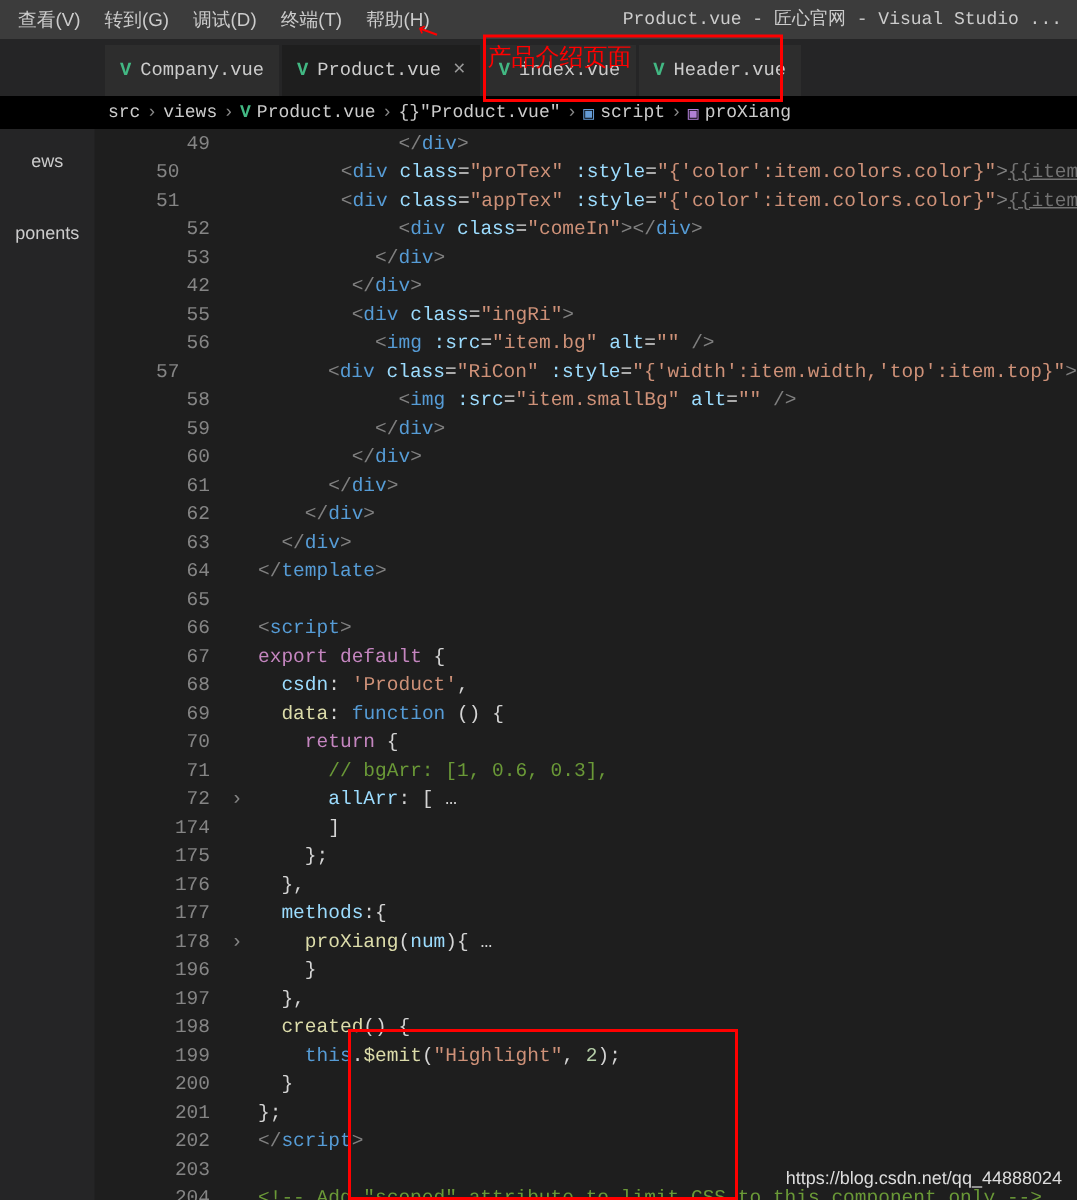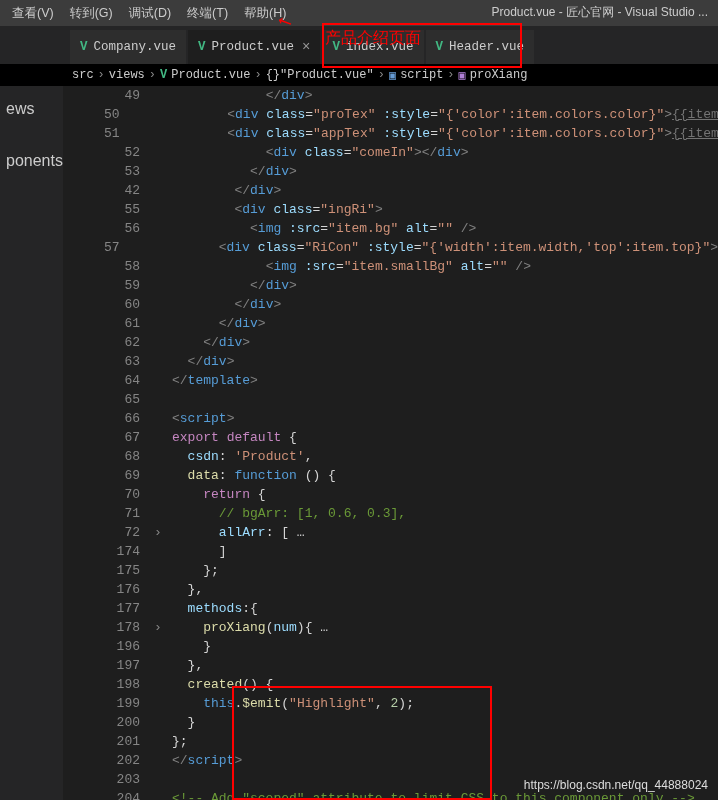--- a/index.html
+++ b/index.html
@@ -1,35 +1,35 @@
 <!DOCTYPE html>
 <html><head>
   <meta charset="utf-8">
   <style>
     * { margin: 0; padding: 0; box-sizing: border-box; }
     body { font-family: Consolas, 'Courier New', monospace; font-size: 13px; background: #1e1e1e; color: #ccc; width: 718px; height: 800px; overflow: hidden; }
     .menu-bar { height: 26px; background: #3c3c3c; display: flex; align-items: center; padding-left: 4px; }
     .menu-item { padding: 3px 8px; color: #ccc; font-size: 12.5px; font-family: 'Microsoft YaHei', sans-serif; cursor: pointer; }
-    .title-bar { position: absolute; top: 4px; right: 10px; font-size: 12px; color: #ccc; font-family: Liberation Sans, sans-serif; }
+    .title-bar { position: absolute; top: 4px; right: 10px; font-size: 12px; color: #ccc; font-family: Liberation Mono, monospace; }
     .tabs-row { height: 38px; background: #252526; display: flex; align-items: flex-end; padding-left: 70px; position: relative; }
     .tab { height: 34px; display: flex; align-items: center; padding: 0 10px; background: #2d2d2d; margin-right: 2px; font-size: 12.5px; cursor: pointer; color: #ccc; }
     .tab.active { background: #1e1e1e; }
     .tab .vue-icon { color: #42b883; margin-right: 6px; font-weight: bold; }
     .tab .close { margin-left: 8px; color: #999; font-size: 14px; }
     .arrow { position: absolute; left: 280px; top: 10px; color: #ff0000; font-size: 18px; z-index: 5; transform: rotate(20deg); }
     .annotation-box { position: absolute; left: 322px; top: 23px; width: 200px; height: 45px; border: 2px solid #ff0000; z-index: 5; }
     .annotation-text { position: absolute; left: 325px; top: 28px; color: #ff0000; font-family: 'Microsoft YaHei', sans-serif; font-size: 16px; z-index: 6;}
     .breadcrumbs { height: 22px; background: #000000; display: flex; align-items: center; padding-left: 72px; font-size: 12px; color: #ccc; position: relative; z-index: 3; }
     .breadcrumbs .sep { margin: 0 4px; color: #888; }
     .breadcrumbs .vue-icon { color: #42b883; margin-right: 4px; font-weight: bold; }
     .breadcrumbs .block-icon { color: #659bd4; margin-right: 4px; }
     .breadcrumbs .method-icon { color: #b180d7; margin-right: 4px; }
     .main { display: flex; height: calc(800px - 86px); }
     .sidebar { width: 63px; background: #252526; padding-top: 10px; }
-    .sidebar-item { padding: 4px 6px; font-size: 16px; color: #ccc; font-family: 'Microsoft YaHei', sans-serif; border-bottom: 0; }
+    .sidebar-item { padding: 4px 6px; font-size: 12px; color: #ccc; font-family: 'Microsoft YaHei', sans-serif; border-bottom: 0; text-align: center; }
     .editor { flex: 1; background: #1e1e1e; overflow: hidden; position: relative; margin-left: 41px; }
     .gutter { width: 50px; text-align: right; padding-right: 14px; color: #858585; user-select: none; }
     .fold-col { width: 18px; color: #858585; }
     .line { display: flex; height: 19px; line-height: 19px; white-space: pre; }
     .code { flex: 1; }
     .c-tag { color: #808080; }
     .c-elem { color: #569cd6; }
     .c-attr { color: #9cdcfe; }
     .c-str { color: #ce9178; }
     .c-kw { color: #569cd6; }

